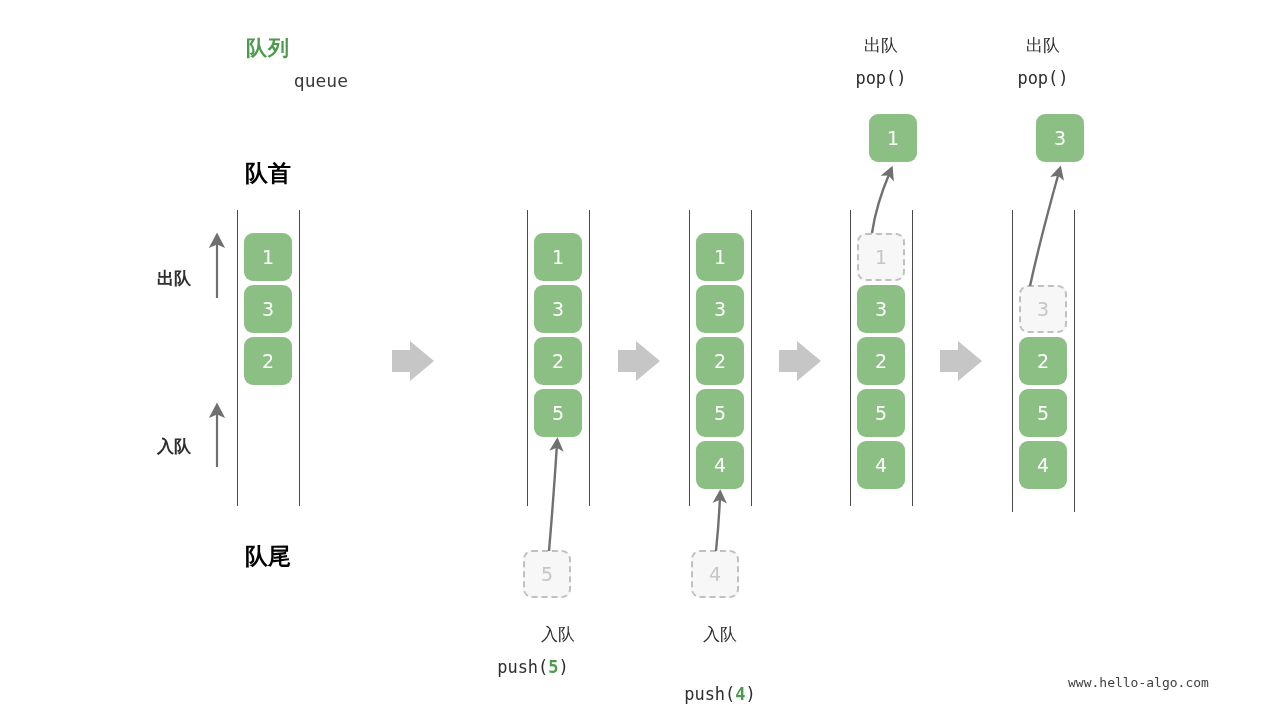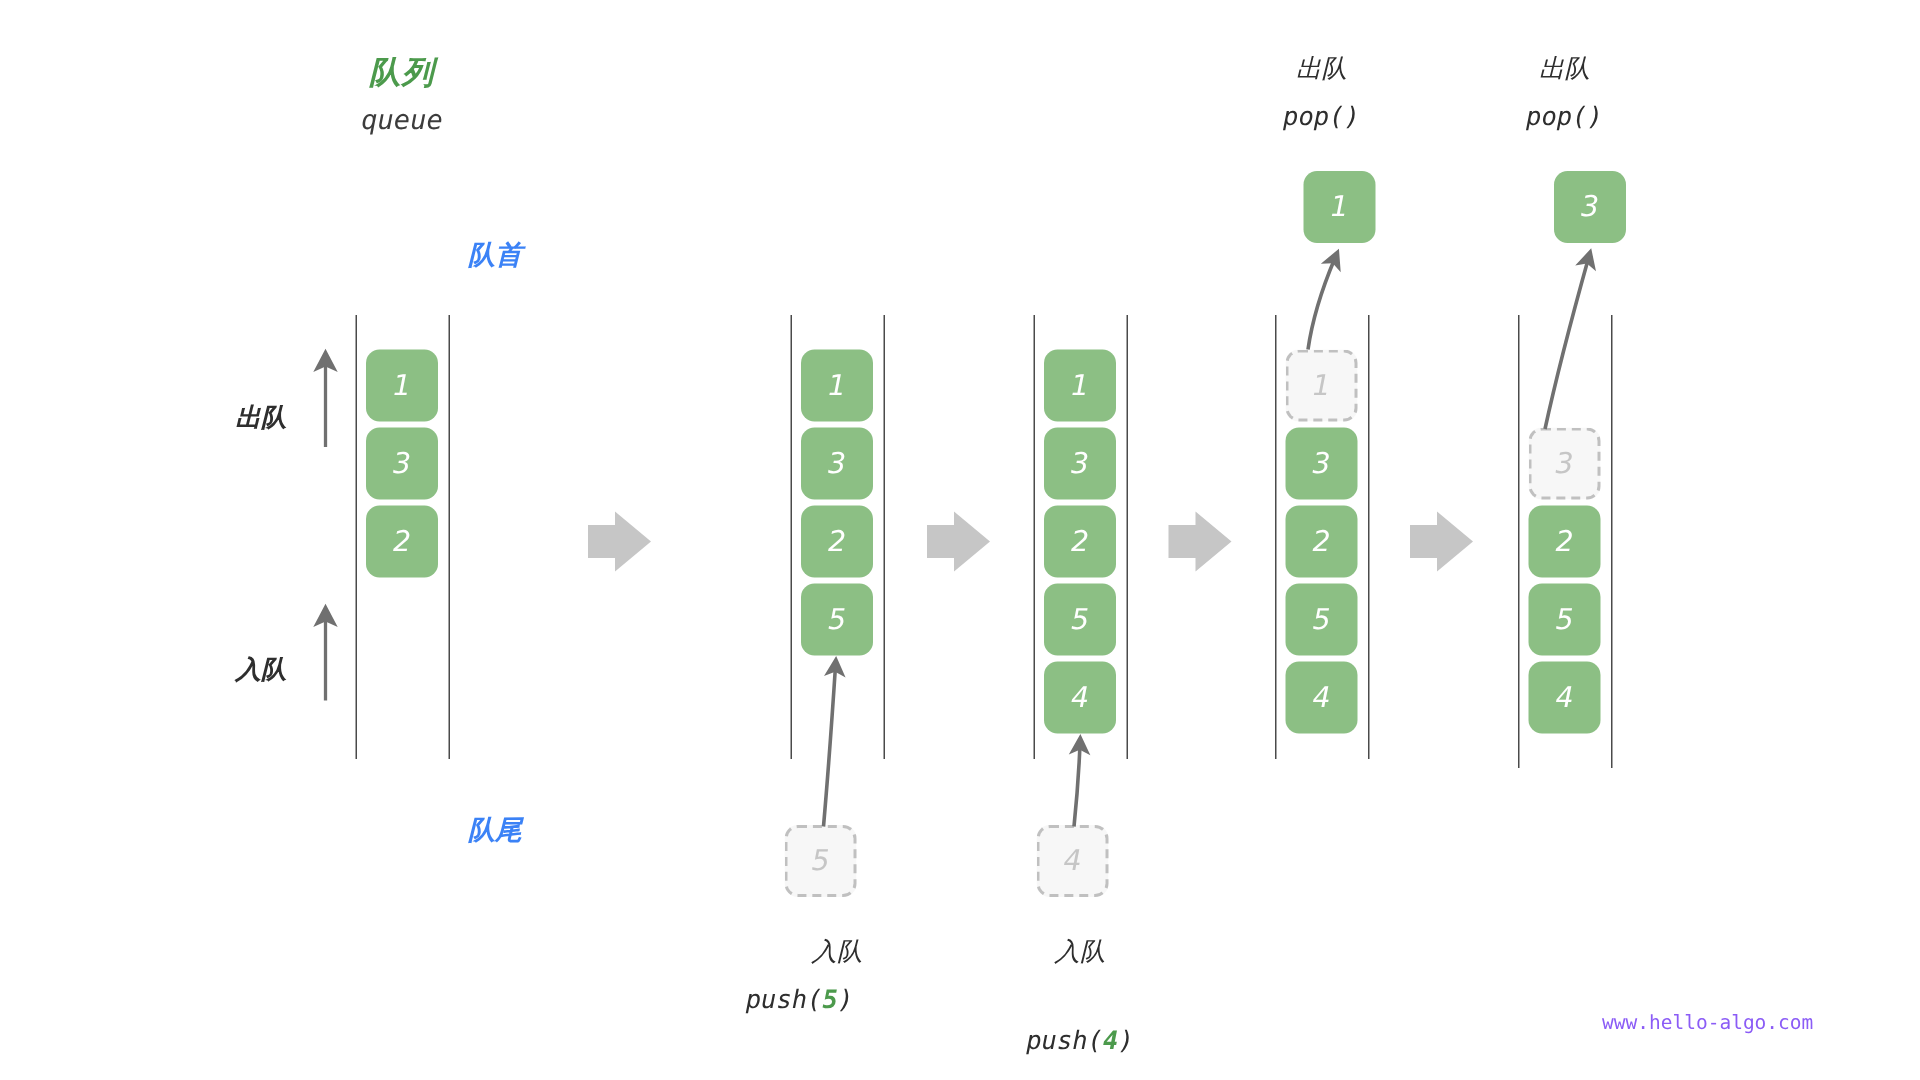--- a/index.html
+++ b/index.html
@@ -5,44 +5,44 @@
   html,body{margin:0;padding:0;}
   body{
     width:1280px;height:720px;
     background:#ffffff;
     font-family:"DejaVu Sans","Liberation Sans",sans-serif;
     overflow:hidden;
     position:relative;
   }
   #stage{position:absolute;left:0;top:0;width:1280px;height:720px;}
 
-  .abs{position:absolute;font-style:italic;}
+  .abs{position:absolute;}
 
   
   .title-cn{
     font-size:21px;font-weight:bold;color:#4c9a4c;
     text-align:center;white-space:nowrap;letter-spacing:1px;
   }
   .title-en{
-    font-size:18px;color:#3c3c3c;text-align:center;white-space:nowrap;
+    font-size:18px;color:#3c3c3c;text-align:right;white-space:nowrap;
     font-family:"DejaVu Sans Mono","Liberation Mono",monospace;
   }
   .op-cn{
     font-size:17px;color:#2e2e2e;text-align:center;white-space:nowrap;
     font-weight:500;
   }
   .op-en{
     font-size:17px;color:#2e2e2e;text-align:center;white-space:nowrap;
     font-family:"DejaVu Sans Mono","Liberation Mono",monospace;
   }
   .op-en .num{color:#4c9a4c;font-weight:bold;}
 
   .end-label{
-    font-size:18px;font-weight:bold;color:#3b82f6;
-    text-align:right;white-space:nowrap;
+    font-size:23px;font-weight:bold;color:#000000;
+    text-align:center;white-space:nowrap;
   }
   .side-label{
     font-size:17px;font-weight:bold;color:#2e2e2e;
     text-align:center;white-space:nowrap;
   }
 
   
   .rail{
     position:absolute;width:1px;background:#4a4a4a;
   }
@@ -61,21 +61,21 @@
   }
   .cell.ghost{
     background:#f7f7f7;
     color:#c6c6c6;
     border:2px dashed #c0c0c0;
   }
 
   
   .watermark{
     position:absolute;
-    font-size:13px;color:#8b5cf6;white-space:nowrap;
+    font-size:13px;color:#404040;white-space:nowrap;
     font-family:"DejaVu Sans Mono","Liberation Mono",monospace;
   }
 
   svg.overlay{position:absolute;left:0;top:0;width:1280px;height:720px;pointer-events:none;}
 </style>
 </head>
 <body>
 
 <div id="stage">
 

